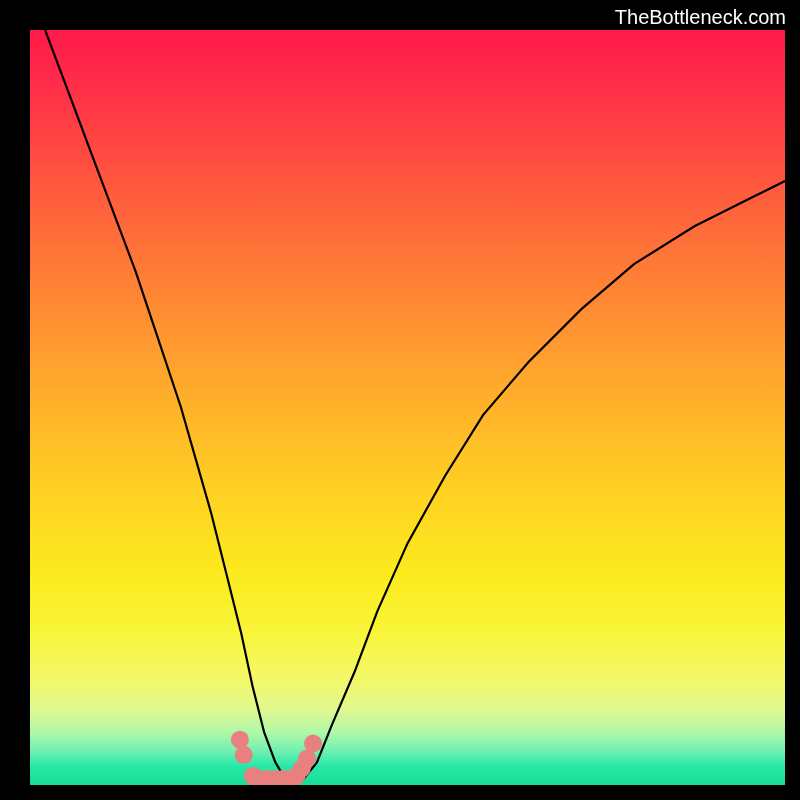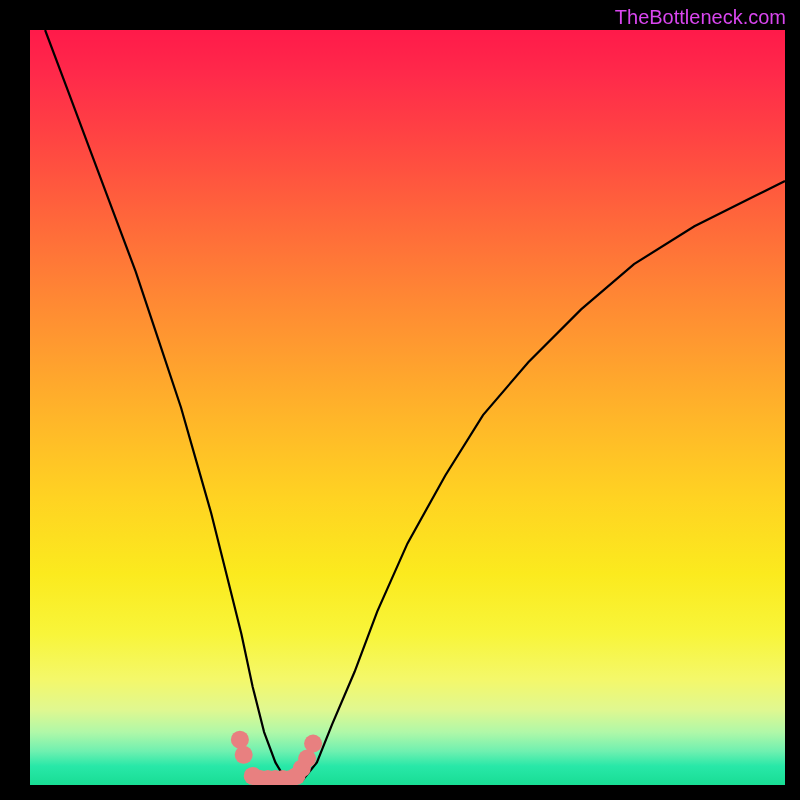--- a/index.html
+++ b/index.html
@@ -8,21 +8,21 @@
     width: 800px;
     height: 800px;
     background: #000;
     position: relative;
     font-family: Arial, sans-serif;
   }
   .watermark {
     position: absolute;
     top: 6px;
     right: 14px;
-    color: #d946ef;
+    color: #ffffff;
     font-size: 20px;
     font-weight: 500;
     z-index: 10;
   }
   .plot-area {
     position: absolute;
     left: 30px;
     top: 30px;
     width: 755px;
     height: 755px;

